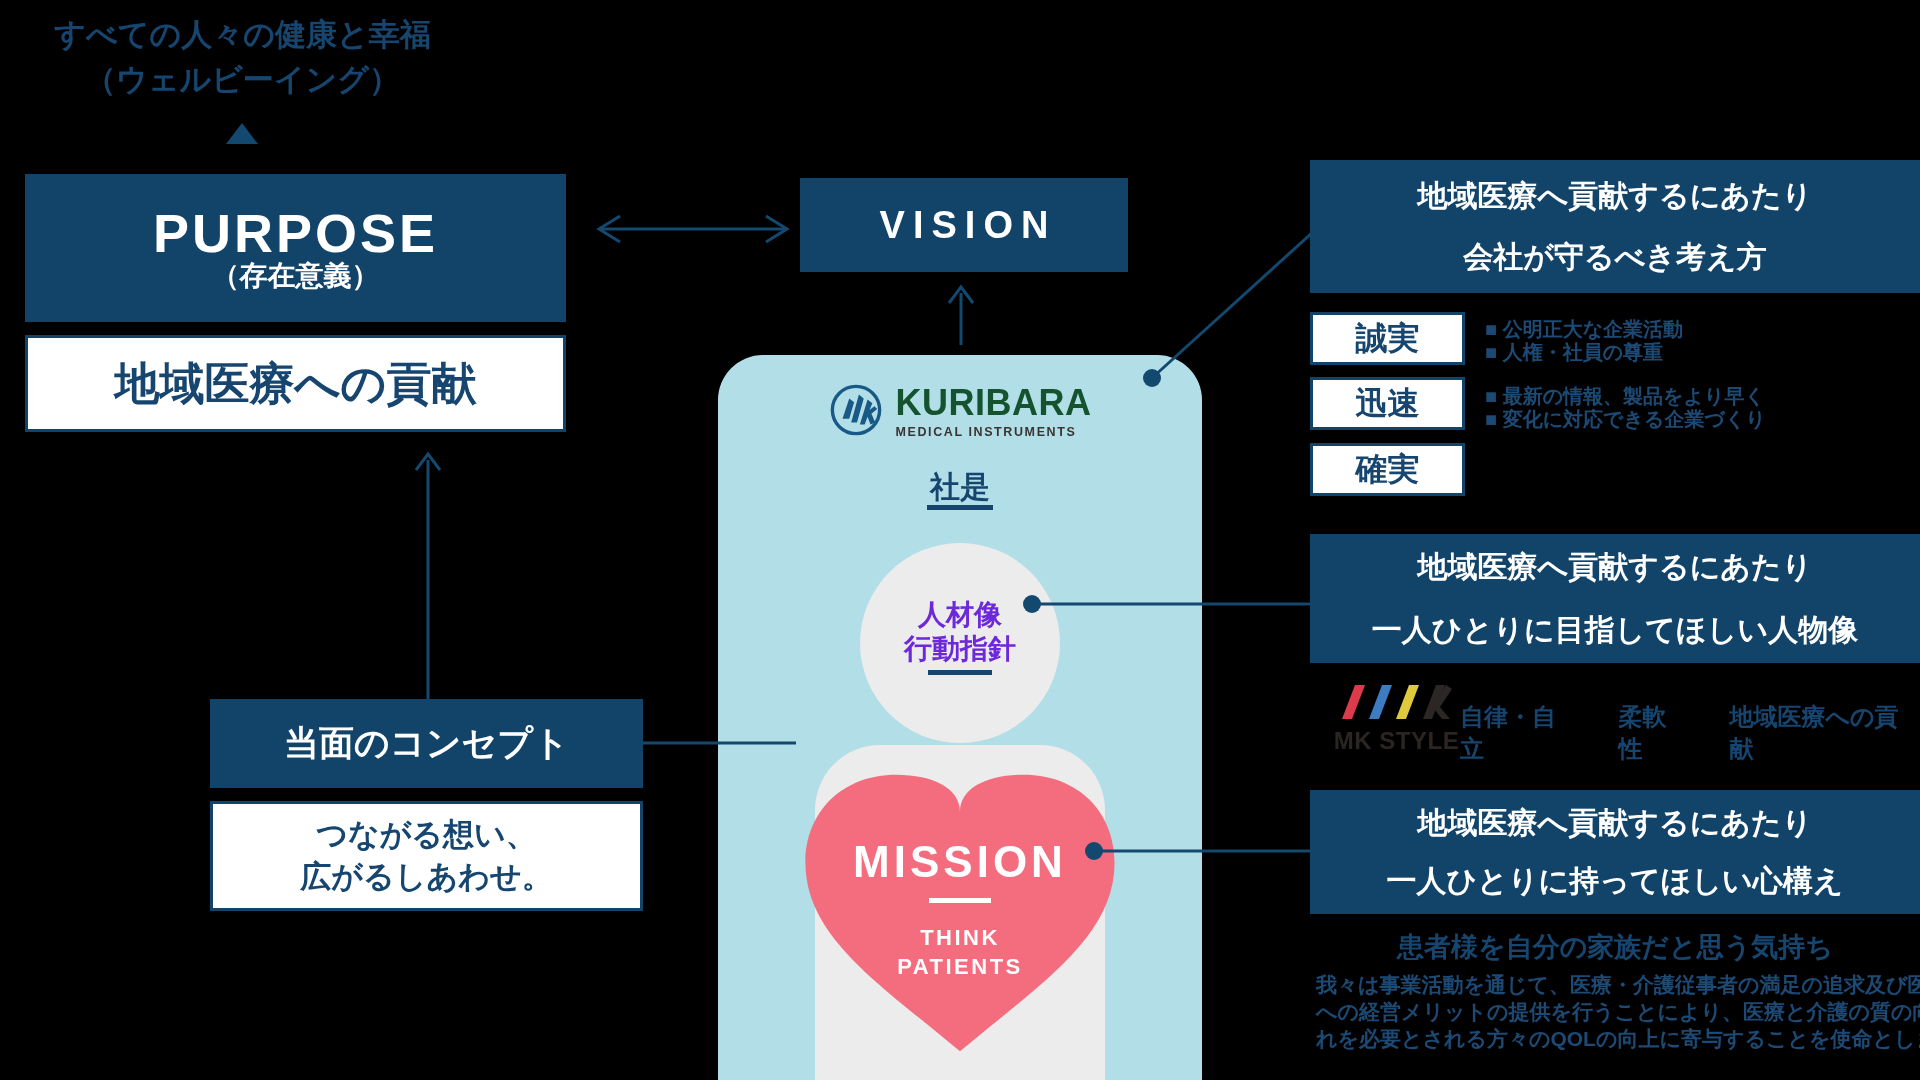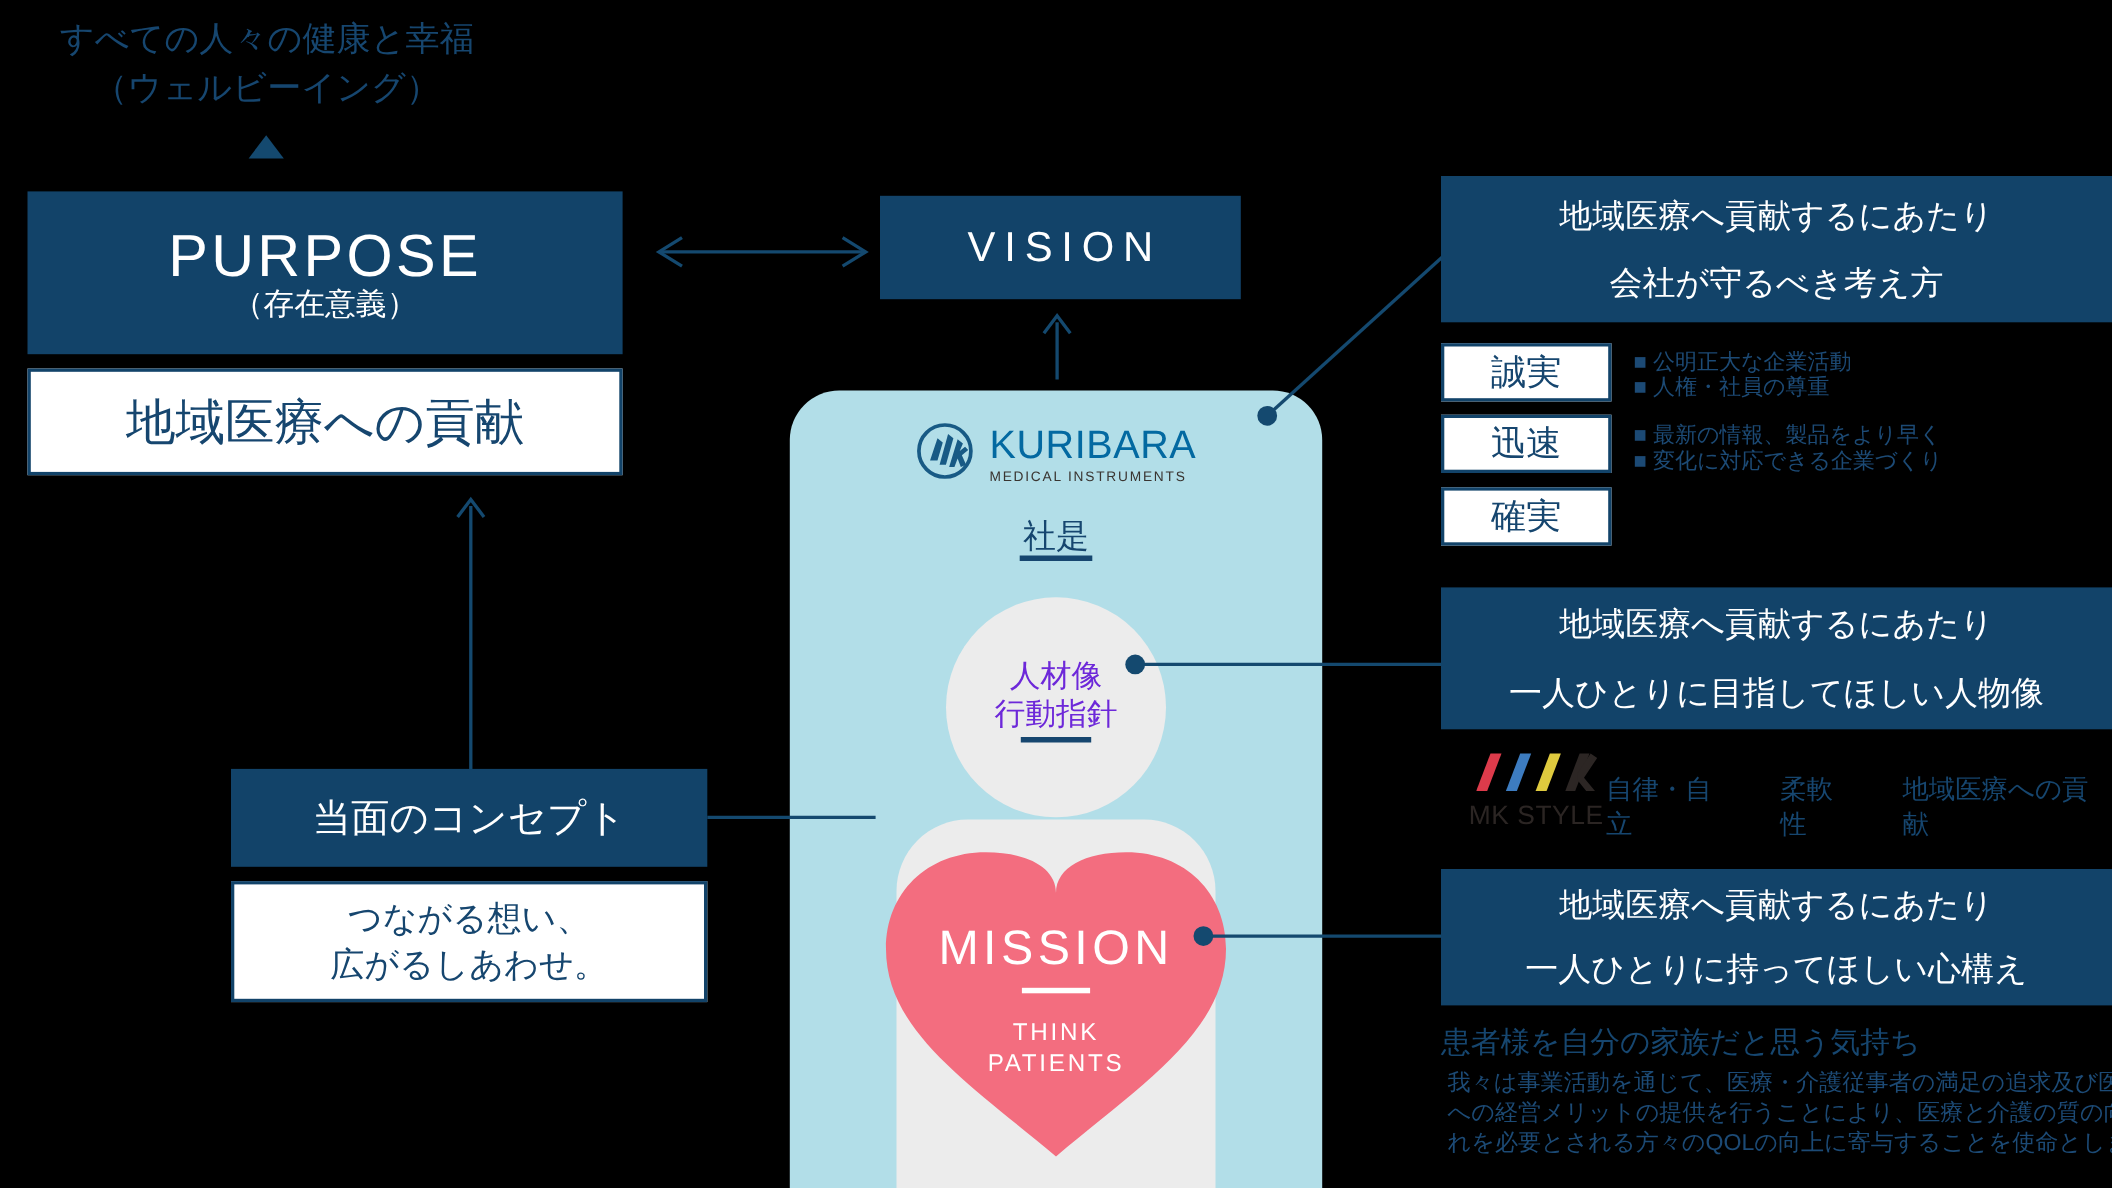--- a/index.html
+++ b/index.html
@@ -1,37 +1,37 @@
 <!DOCTYPE html>
 <html><head>
 <meta charset="utf-8">
 <style>
   html,body{margin:0;padding:0;background:#000;}
   .canvas{position:relative;width:1920px;height:1080px;background:#000;overflow:hidden;
-          font-family:"Liberation Sans","DejaVu Sans",sans-serif;font-weight:normal;}
+          font-family:"Liberation Sans","DejaVu Sans",sans-serif;font-weight:bold;}
   .abs{position:absolute;}
   .navy-box{background:#124369;color:#fff;text-align:center;display:flex;flex-direction:column;
             align-items:center;justify-content:center;}
   .white-box{background:#fff;border:3px solid #124369;color:#16466f;text-align:center;
              display:flex;flex-direction:column;align-items:center;justify-content:center;box-sizing:border-box;}
   
   .tagline{left:20px;top:12px;width:445px;text-align:center;color:#16466f;font-size:31px;line-height:45px;}
   
   .purpose-box{left:25px;top:174px;width:541px;height:148px;gap:2px;}
   .purpose-title{font-size:54px;letter-spacing:3px;line-height:1;}
   .purpose-sub{font-size:28px;line-height:1;}
   .purpose-value{left:25px;top:335px;width:541px;height:97px;font-size:45px;}
   .concept-box{left:210px;top:699px;width:433px;height:89px;font-size:35px;}
   .concept-value{left:210px;top:801px;width:433px;height:110px;font-size:31px;line-height:42px;}
   
   .vision-box{left:800px;top:178px;width:320px;height:94px;font-size:38px;letter-spacing:8px;padding-left:8px;}
   
   .card{left:718px;top:355px;width:484px;height:725px;background:#b2dee8;border-radius:45px 45px 0 0;overflow:hidden;}
   .brand-row{left:0;right:0;top:28px;display:flex;align-items:center;justify-content:center;gap:13px;}
-  .brand-name{font-size:36px;color:#0369a1;line-height:1;letter-spacing:0.5px;}
+  .brand-name{font-size:36px;color:#14532d;line-height:1;letter-spacing:0.5px;}
   .brand-sub{font-size:12.5px;color:#3a3531;letter-spacing:1.6px;margin-top:4px;}
   .motto{left:0;right:0;top:112px;text-align:center;font-size:30px;color:#16466f;}
   .motto-bar{left:50%;top:150px;width:66px;height:5px;background:#16466f;transform:translateX(-50%);}
   .head-circle{left:142px;top:188px;width:200px;height:200px;border-radius:50%;background:#ececec;}
   .persona-text{left:0;right:0;top:243px;text-align:center;font-size:28px;line-height:34px;color:#6d28d9;}
   .persona-bar{left:50%;top:315px;width:64px;height:5px;background:#16466f;transform:translateX(-50%);}
   .figure-body{left:97px;top:390px;width:290px;height:335px;background:#ececec;border-radius:65px 65px 0 0;}
   .heart-wrap{left:74px;top:413px;width:336px;height:290px;}
   .heart-text{left:74px;top:413px;width:336px;display:flex;flex-direction:column;align-items:center;color:#fff;}
   .mission-title{margin-top:72px;font-size:44px;letter-spacing:4px;line-height:1;}
@@ -41,21 +41,21 @@
   .mission-sub2{margin-top:7px;}
   
   .values-header{left:1310px;top:160px;width:610px;height:133px;font-size:30px;gap:20px;}
   .value-label{width:155px;height:53px;font-size:32px;position:absolute;left:1310px;}
   .bullets{position:absolute;left:1485px;font-size:20px;line-height:23px;color:#1c4a75;white-space:nowrap;}
   .persona-header{left:1310px;top:534px;width:610px;height:129px;font-size:30px;gap:22px;}
   .mk-logo{left:1324px;top:683px;width:145px;text-align:center;}
   .mk-logo-text{font-size:24px;color:#2b2523;letter-spacing:0.5px;margin-top:2px;}
   .traits{left:1460px;top:701px;display:flex;gap:40px;font-size:24px;color:#16466f;}
   .mindset-header{left:1310px;top:790px;width:610px;height:124px;font-size:30px;gap:17px;}
-  .key-phrase{left:1310px;top:929px;width:610px;font-size:27px;color:#16466f;}
+  .key-phrase{left:1310px;top:929px;width:610px;text-align:center;font-size:27px;color:#16466f;}
   .statement{left:1316px;top:971px;width:604px;font-size:21px;line-height:27px;color:#1c4a75;white-space:nowrap;}
   .overlay{left:0;top:0;width:1920px;height:1080px;pointer-events:none;}
 </style>
 </head>
 <body>
 
 <div class="canvas">
 
   <div class="tagline abs">
     <div>すべての人々の健康と幸福</div>

